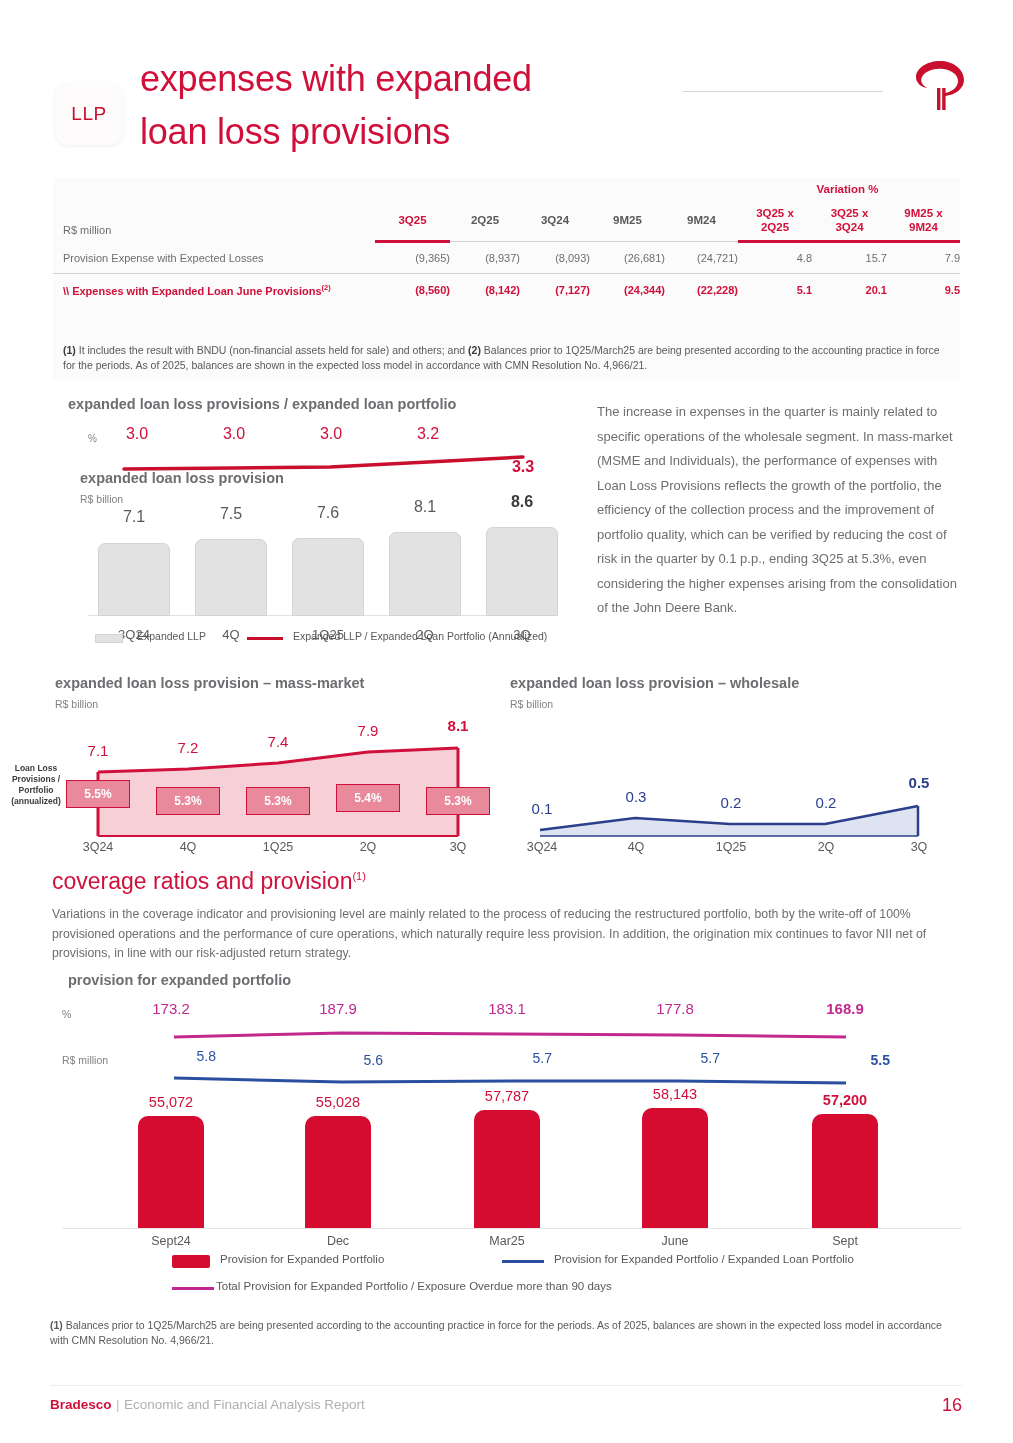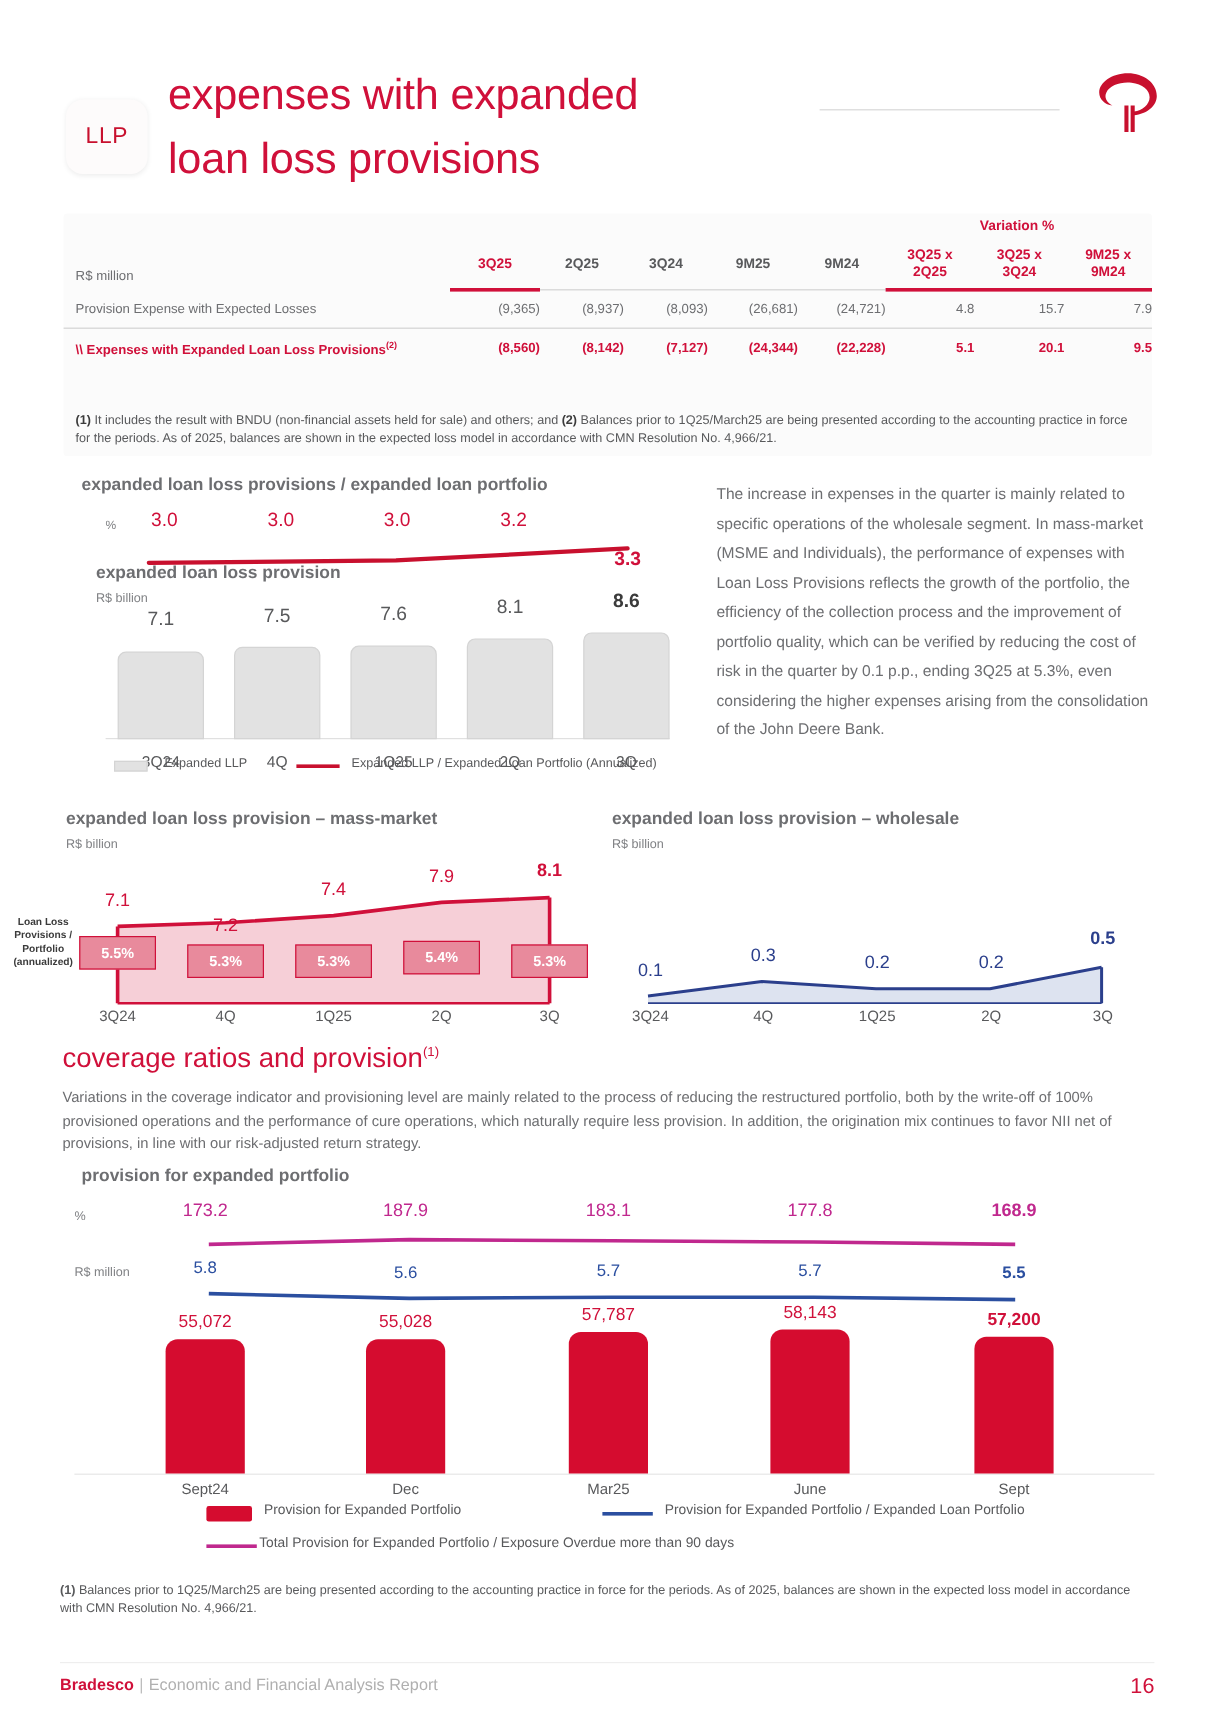--- a/index.html
+++ b/index.html
@@ -138,21 +138,21 @@
   .cov-par {
     position: absolute; left: 52px; top: 905px; width: 910px;
     font-size: 12.3px; line-height: 19.5px; color: #6d6e71;
   }
 
   
   .c4 { position: absolute; left: 62px; top: 968px; width: 900px; height: 300px; }
   .c4-unit { position: absolute; font-size: 10.5px; color: #808285; }
   .mag-val { position: absolute; width: 90px; text-align: center; font-size: 15px; color: #c0288e; }
   .mag-val.bold { font-weight: bold; }
-  .blu-val { position: absolute; width: 90px; text-align: center; font-size: 14px; color: #2b4fa0; }
+  .blu-val { position: absolute; width: 90px; text-align: right; font-size: 14px; color: #2b4fa0; }
   .blu-val.bold { font-weight: bold; }
   .bar-red {
     position: absolute; width: 66px; background: #d50c2f;
     border-radius: 10px 10px 0 0;
   }
   .bar-red-val { position: absolute; width: 90px; text-align: center; font-size: 14.5px; color: #d0103a; }
   .bar-red-val.bold { font-weight: bold; }
   .xcat4 { position: absolute; width: 90px; text-align: center; font-size: 12.5px; color: #58595b; }
   .c4-axis { position: absolute; left: 0; width: 900px; height: 1px; background: #e6e6e6; }
 
@@ -257,21 +257,21 @@
         <td class="num">15.7</td>
         <td class="num">7.9</td>
       </tr>
       <tr class="rule-row">
         <td colspan="9">
             <div class="rule-grey"></div>
           </td>
       </tr>
       <tr class="total">
         <td class="lbl">
-          <span>\\ Expenses with Expanded Loan Loss Provisions</span><span class="sup">(2)</span>
+          <span>\\ Expenses with Expanded Loan June Provisions</span><span class="sup">(2)</span>
         </td>
         <td class="num" style="color:#d0103a;font-weight:bold">(8,560)</td>
         <td class="num" style="color:#d0103a;font-weight:bold">(8,142)</td>
         <td class="num" style="color:#d0103a;font-weight:bold">(7,127)</td>
         <td class="num" style="color:#d0103a;font-weight:bold">(24,344)</td>
         <td class="num" style="color:#d0103a;font-weight:bold">(22,228)</td>
         <td class="num" style="color:#d0103a;font-weight:bold">5.1</td>
         <td class="num" style="color:#d0103a;font-weight:bold">20.1</td>
         <td class="num" style="color:#d0103a;font-weight:bold">9.5</td>
       </tr>
@@ -345,21 +345,21 @@
   <div class="c2">
     <svg width="400" height="105" style="position:absolute;left:0;top:20px">
       <polygon points="20,34 110,31 200,25 290,14 380,10 380,98 20,98" fill="#f6ccd5" opacity="0.95"></polygon>
       <polyline points="20,34 110,31 200,25 290,14 380,10" fill="none" stroke="#d0103a" stroke-width="3" stroke-linejoin="round"></polyline>
       <line x1="20" y1="34" x2="20" y2="98" stroke="#d0103a" stroke-width="3"></line>
       <line x1="380" y1="10" x2="380" y2="98" stroke="#d0103a" stroke-width="3"></line>
       <line x1="20" y1="98" x2="380" y2="98" stroke="#d0103a" stroke-width="2"></line>
     </svg>
 
     <span class="val-lbl" style="left:-10px; top:24px;">7.1</span>
-    <span class="val-lbl" style="left:80px;  top:21px;margin-top:24px;">7.2</span>
+    <span class="val-lbl" style="left:80px;  top:21px;">7.2</span>
     <span class="val-lbl" style="left:170px; top:15px;">7.4</span>
     <span class="val-lbl" style="left:260px; top:4px;">7.9</span>
     <span class="val-lbl bold" style="left:350px; top:-1px;">8.1</span>
 
     <div class="pct-box" style="left:-12px; top:62px;">5.5%</div>
     <div class="pct-box" style="left:78px;  top:69px;">5.3%</div>
     <div class="pct-box" style="left:168px; top:69px;">5.3%</div>
     <div class="pct-box" style="left:258px; top:66px;">5.4%</div>
     <div class="pct-box" style="left:348px; top:69px;">5.3%</div>
 

